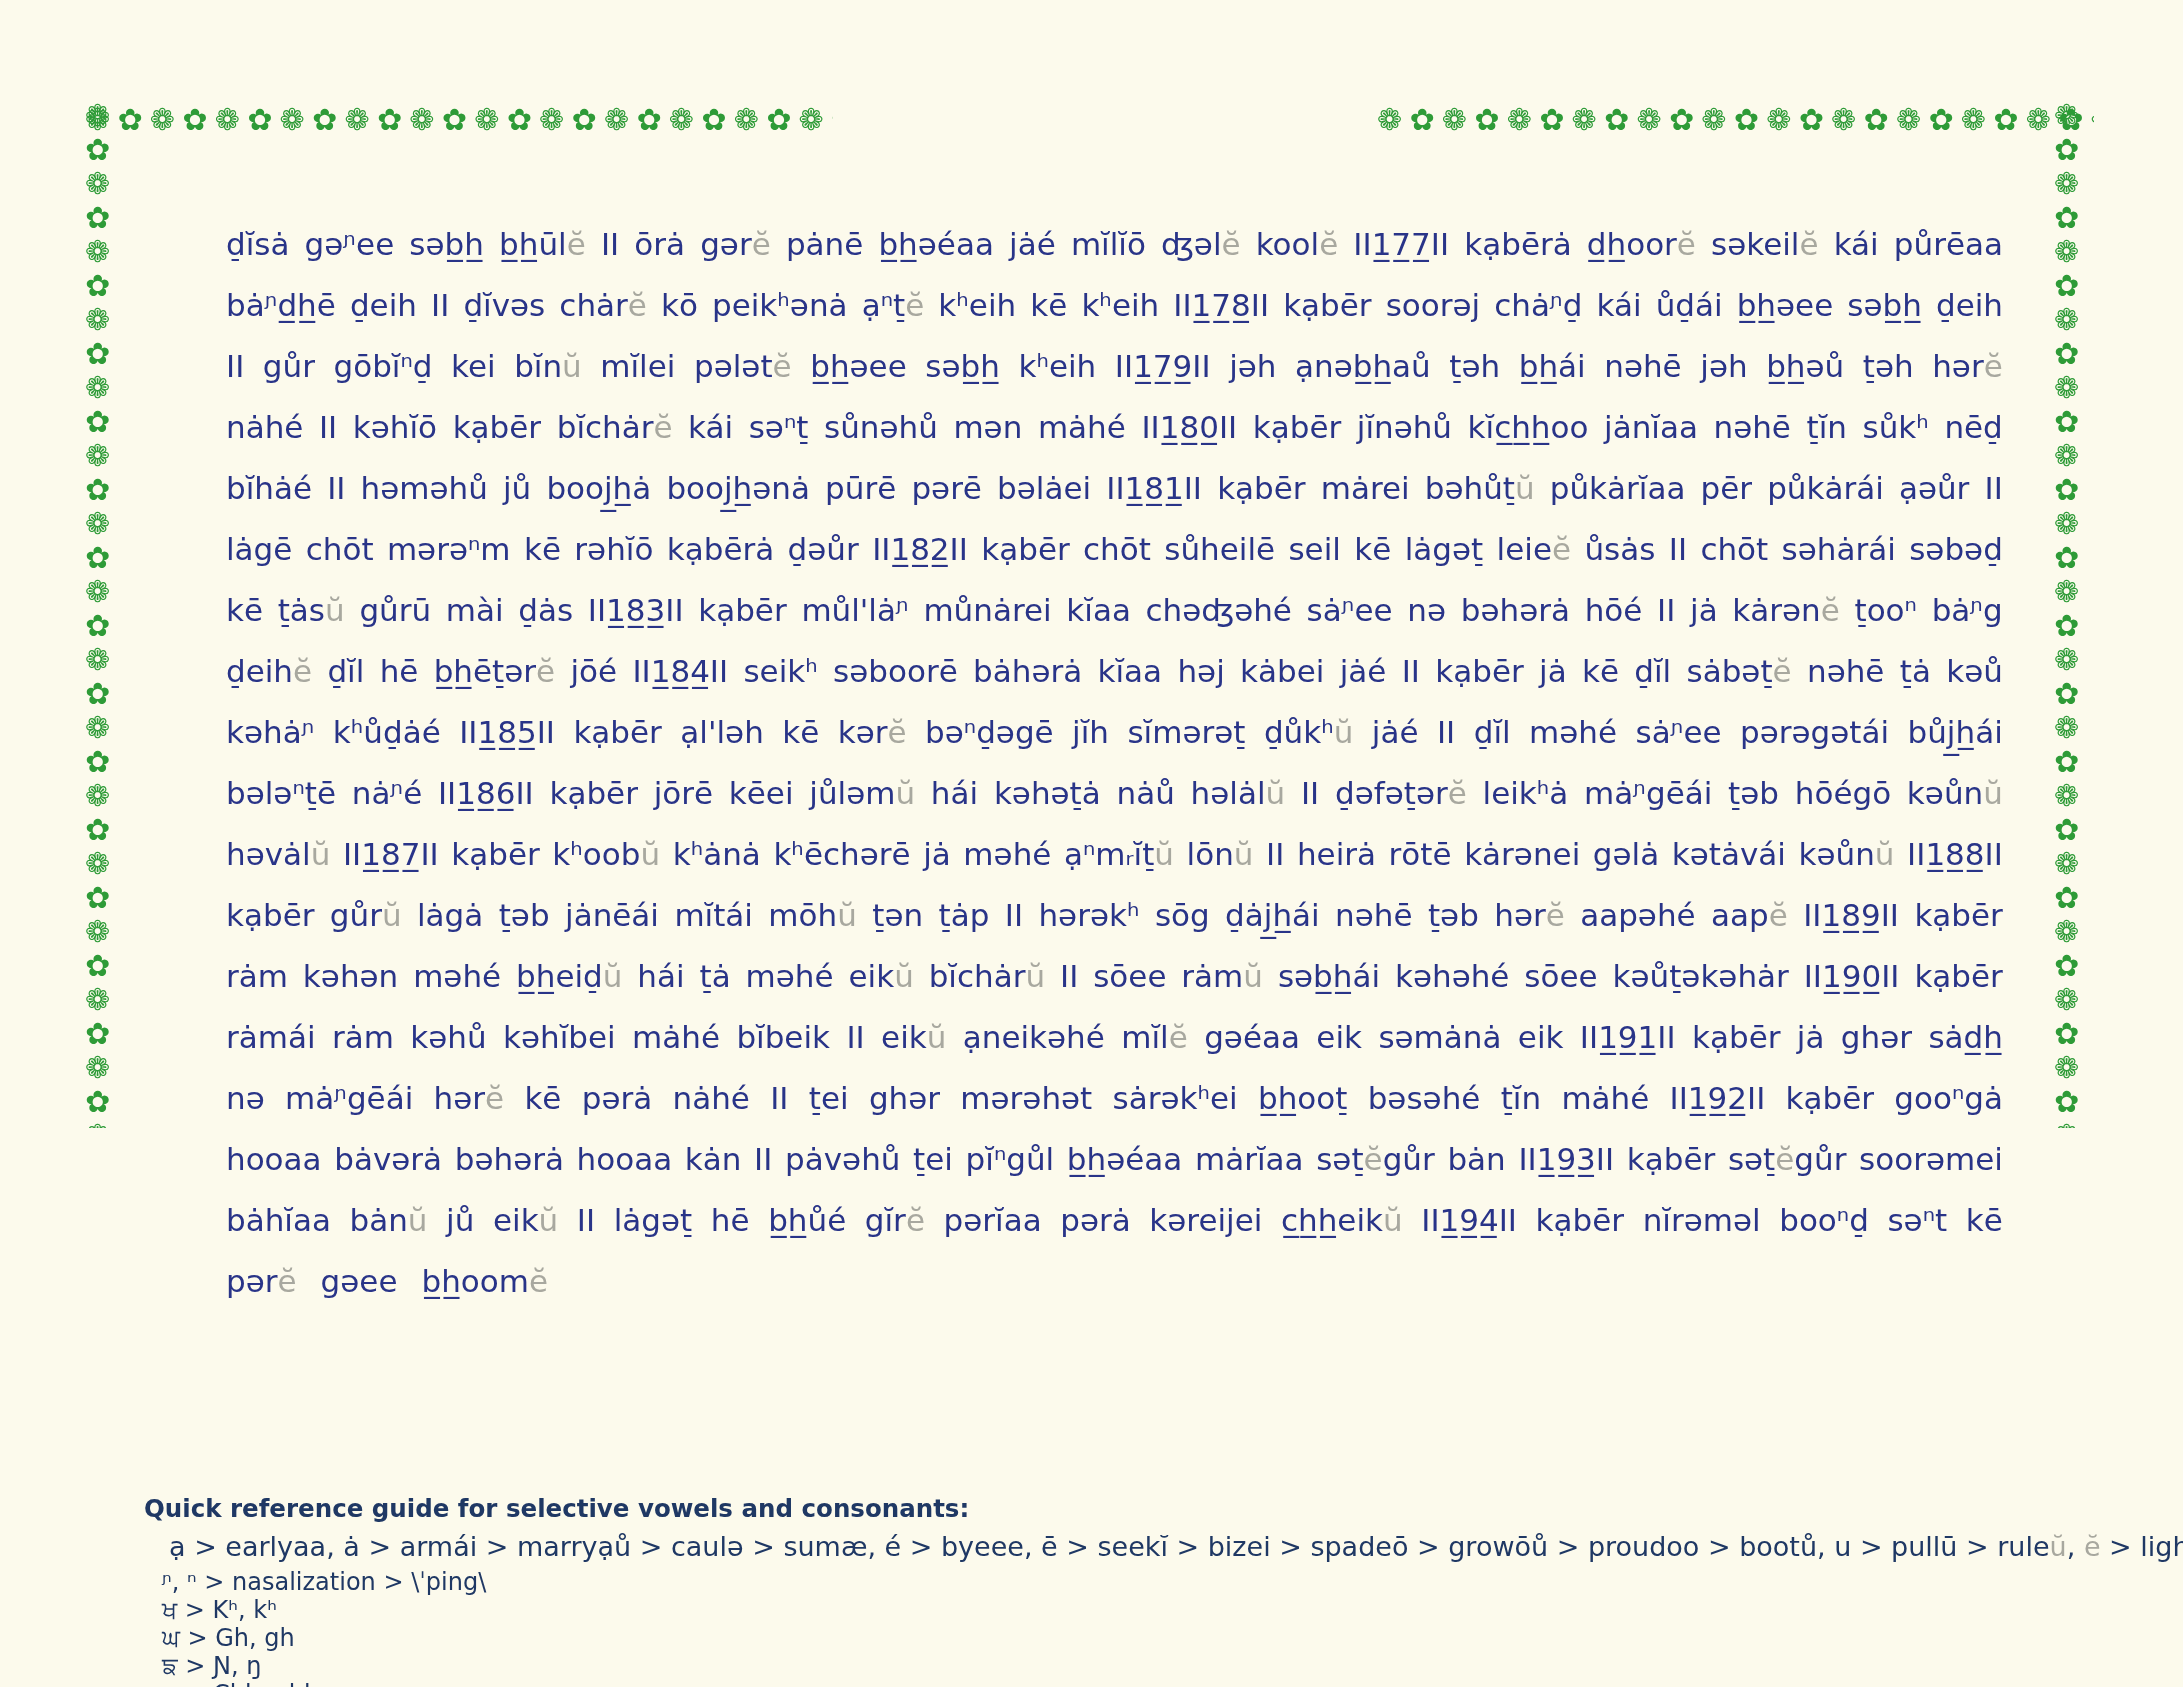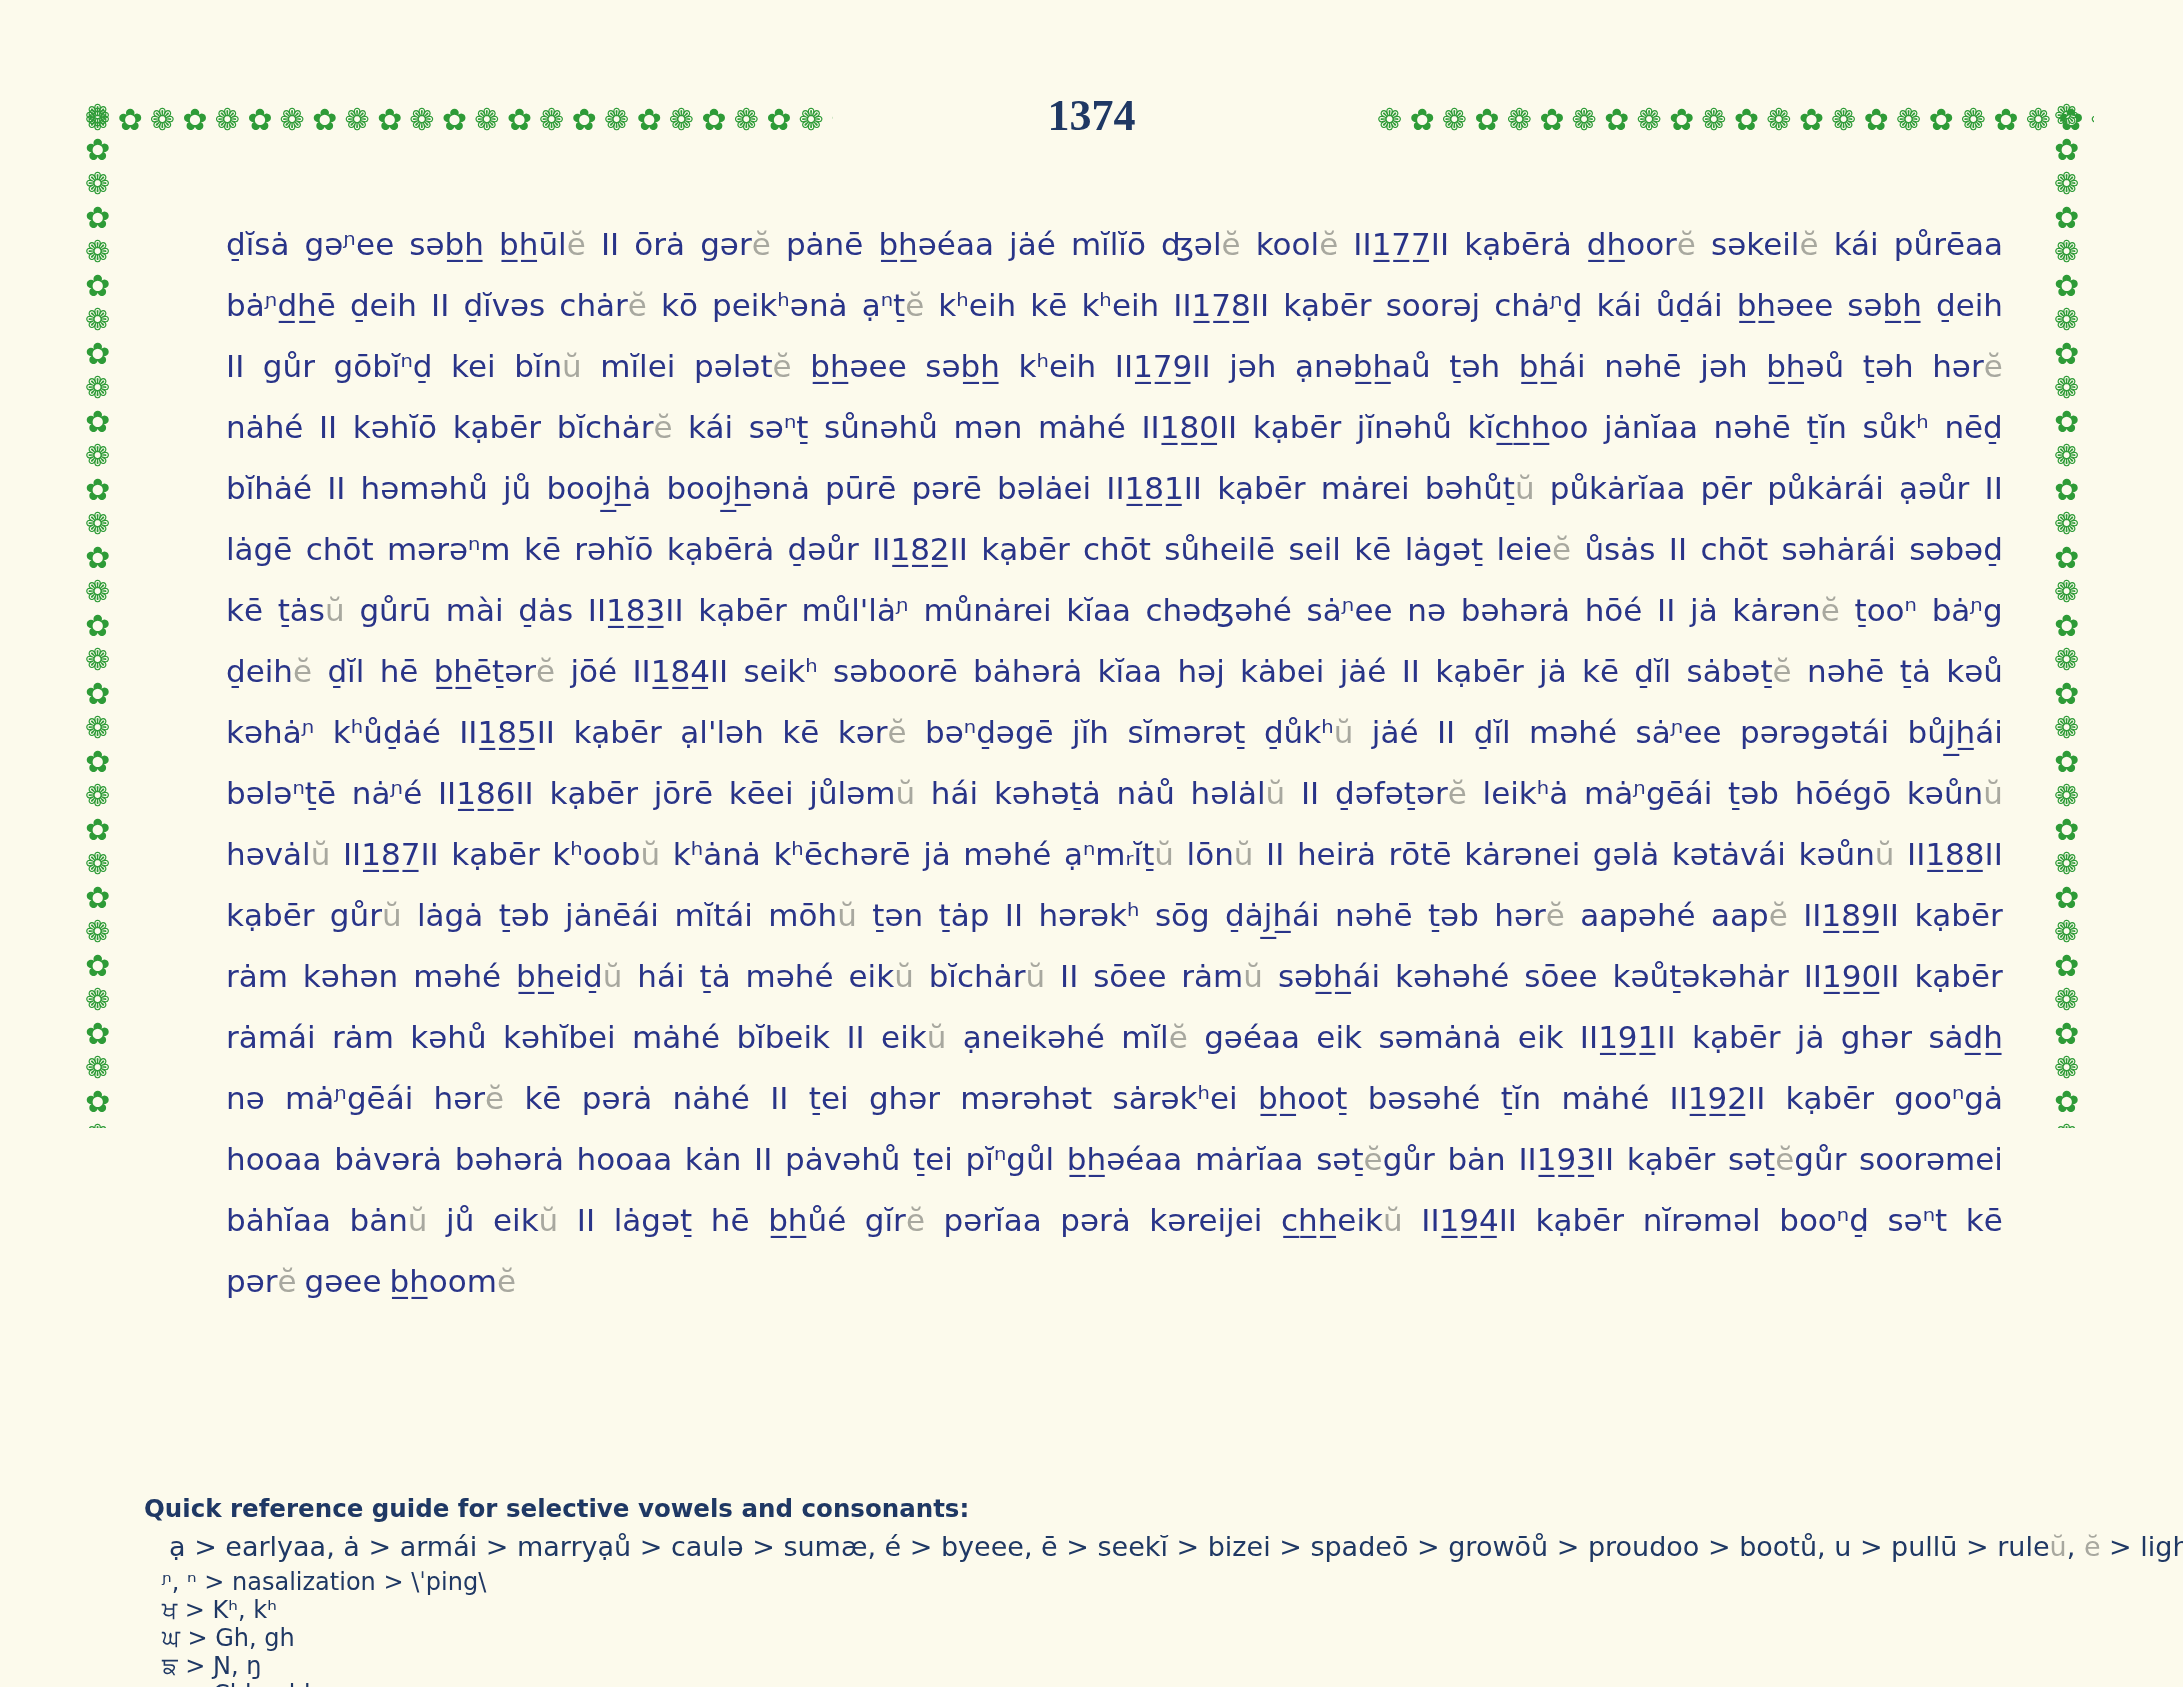--- a/index.html
+++ b/index.html
@@ -32,21 +32,21 @@
   
   .text-block{
     position:absolute;left:193px;top:226px;width:1810px;
   }
   .text-line{
     display:flex;justify-content:space-between;align-items:baseline;
     height:61px;font-size:31px;color:#293488;
     white-space:nowrap;
     margin-left:33px;
   }
-  .text-line:last-child{justify-content:flex-start;gap:8px;}
+  .text-line:last-child{justify-content:flex-start;gap:24px;}
   .lv{color:#a8a89f;}
   
   .guide{position:absolute;left:0;top:1494px;width:2183px;}
   .guide-title{
     position:absolute;left:144px;top:0;
     font-size:24.5px;font-weight:600;color:#1f3864;
   }
   .guide-row{
     position:absolute;display:flex;justify-content:space-between;
     align-items:baseline;color:#1f3864;
@@ -55,21 +55,20 @@
   .guide-row-consonants{left:162px;top:74px;width:1826px;font-size:24px;font-weight:500;flex-direction:column;}
   .guide-item{white-space:nowrap;}
 </style>
 </head>
 <body>
 
 <div class="page">
 
   <div class="ornament orn-top orn-top-left">❁✿❁✿❁✿❁✿❁✿❁✿❁✿❁✿❁✿❁✿❁✿❁✿❁✿❁✿❁✿❁✿❁✿❁✿❁✿❁✿❁✿❁✿❁✿❁✿❁✿❁✿❁✿❁✿❁✿❁✿</div>
 
-  <div class="page-number">1374</div>
 
   <div class="ornament orn-top orn-top-right">❁✿❁✿❁✿❁✿❁✿❁✿❁✿❁✿❁✿❁✿❁✿❁✿❁✿❁✿❁✿❁✿❁✿❁✿❁✿❁✿❁✿❁✿❁✿❁✿❁✿❁✿❁✿❁✿❁✿❁✿</div>
 
   <div class="ornament orn-col orn-col-left">❁✿❁✿❁✿❁✿❁✿❁✿❁✿❁✿❁✿❁✿❁✿❁✿❁✿❁✿❁✿❁✿❁✿❁✿❁✿❁✿❁✿❁✿❁✿❁✿❁✿❁✿❁✿❁✿❁✿❁✿❁✿❁✿❁✿❁✿❁✿❁✿❁✿❁✿❁✿❁✿</div>
 
   <div class="ornament orn-col orn-col-right">❁✿❁✿❁✿❁✿❁✿❁✿❁✿❁✿❁✿❁✿❁✿❁✿❁✿❁✿❁✿❁✿❁✿❁✿❁✿❁✿❁✿❁✿❁✿❁✿❁✿❁✿❁✿❁✿❁✿❁✿❁✿❁✿❁✿❁✿❁✿❁✿❁✿❁✿❁✿❁✿</div>
 
   <div class="text-block">
       <div class="text-line">
         <span class="w">d̠ĭsȧ</span>

